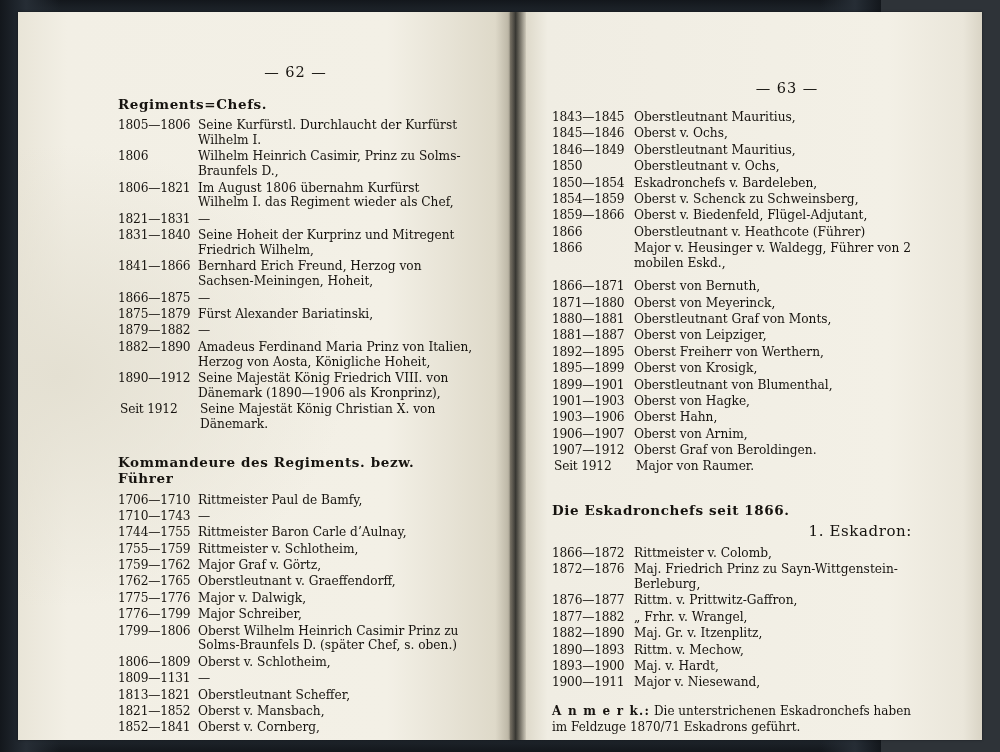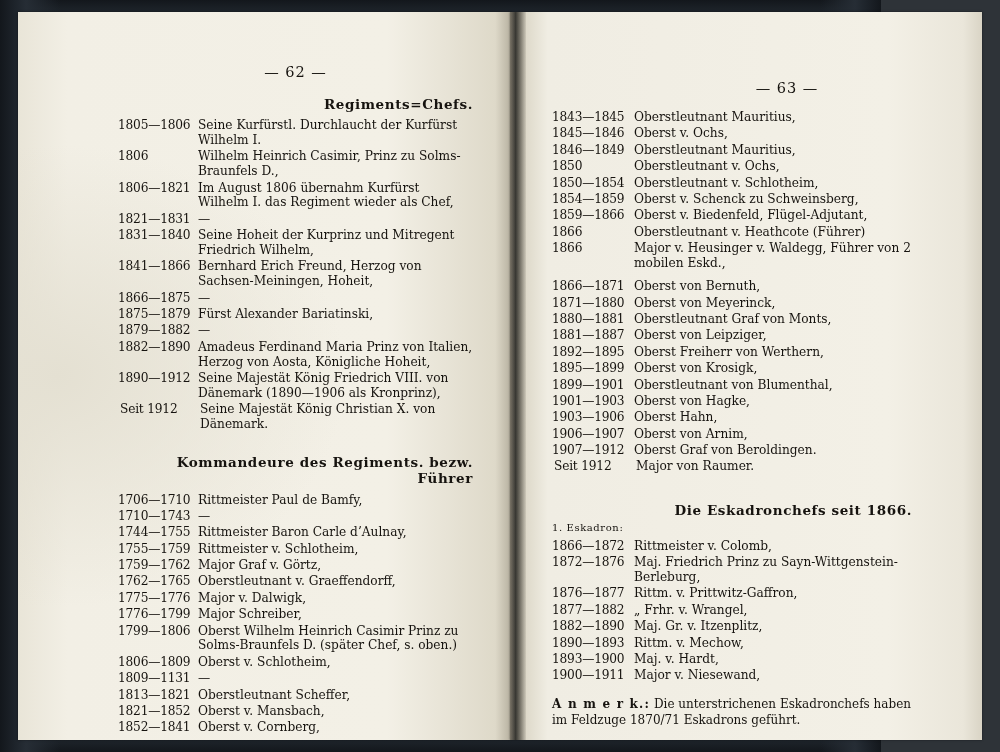--- a/index.html
+++ b/index.html
@@ -71,21 +71,21 @@
     position: absolute;
     color: #16130f;
   }
   .folio {
     text-align: center;
     font-size: 14.5px;
     letter-spacing: 1px;
     font-family: "DejaVu Serif", serif;
   }
   .heading {
-    text-align: right;
+    text-align: left;
     font-weight: bold;
     font-size: 13.5px;
     letter-spacing: 0.6px;
     font-family: "DejaVu Serif", serif;
   }
   .entry {
     display: flex;
     align-items: flex-start;
     font-size: 12.2px;
     line-height: 1.22;
@@ -105,22 +105,22 @@
   .rcol .yr { width: 76px; }
   .entry.seit .yr { padding-left: 2px; }
   .note {
     font-size: 12px;
     line-height: 1.3;
     margin-top: 6px;
     font-family: "DejaVu Serif", serif;
   }
   .note .lbl { letter-spacing: 1.2px; font-weight: bold; }
   .sub {
-    text-align: left;
-    font-size: 10px;
+    text-align: right;
+    font-size: 15px;
     margin: 4px 0 6px 0;
     letter-spacing: 0.6px;
   }
 </style>
 </head>
 <body>
 
 <div id="book">
   <div class="cover"></div>
 
@@ -271,21 +271,21 @@
           <div class="entry">
             <span class="yr">1846—1849</span>
             <span class="txt">Oberstleutnant Mauritius,</span>
           </div>
           <div class="entry">
             <span class="yr">1850</span>
             <span class="txt">Oberstleutnant v. Ochs,</span>
           </div>
           <div class="entry">
             <span class="yr">1850—1854</span>
-            <span class="txt">Oberstleutnant v. Schlotheim,</span>
+            <span class="txt">Eskadronchefs v. Bardeleben,</span>
           </div>
           <div class="entry">
             <span class="yr">1854—1859</span>
             <span class="txt">Oberst v. Schenck zu Schweinsberg,</span>
           </div>
           <div class="entry">
             <span class="yr">1859—1866</span>
             <span class="txt">Oberst v. Biedenfeld, Flügel-Adjutant,</span>
           </div>
           <div class="entry">

